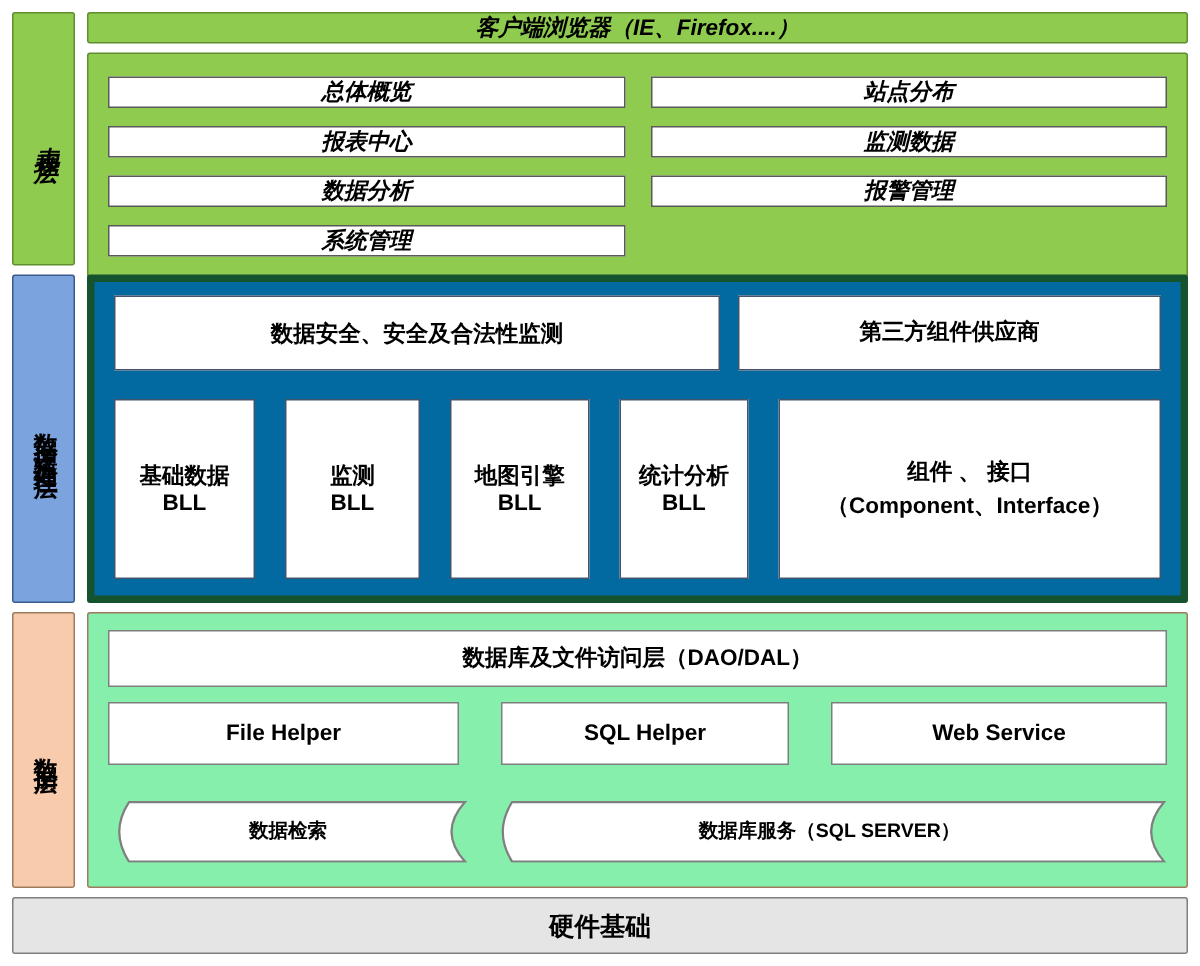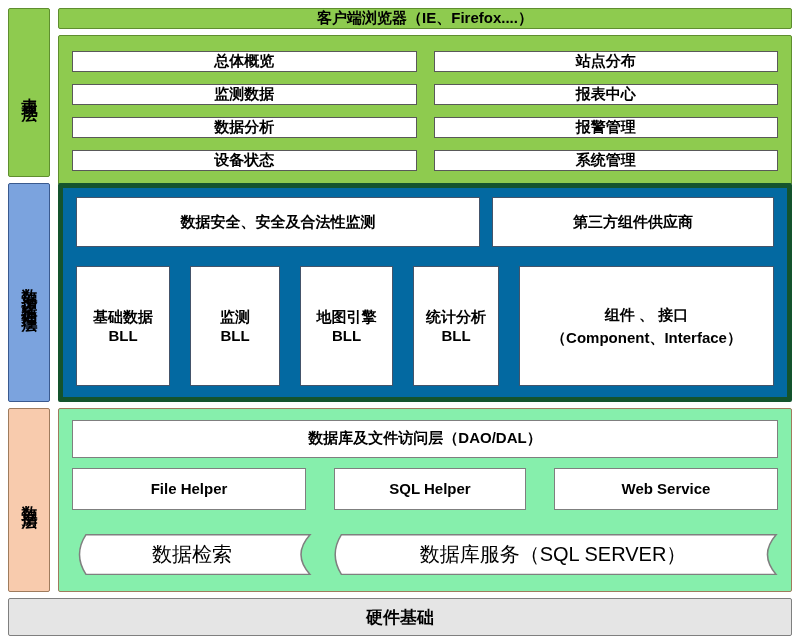--- a/index.html
+++ b/index.html
@@ -4,21 +4,21 @@
 <style>
   html,body { margin:0; padding:0; background:#ffffff; }
   .page {
     width:800px; height:644px; box-sizing:border-box;
     padding:8px; background:#ffffff;
     display:flex; flex-direction:column;
     font-family:"Liberation Sans", sans-serif;
     color:#1a1a1a;
   }
   .layer-row { display:flex; gap:8px; }
-  .row-presentation { height:169px; margin-bottom:6px; }
+  .row-presentation { height:169px; margin-bottom:6px;font-style:italic; }
   .row-logic { height:220px; margin-bottom:6px; }
   .row-data { height:185px; margin-bottom:6px; }
 
   .band {
     width:40px; flex:0 0 40px; border-radius:2px;
     display:flex; align-items:center; justify-content:center;
   }
   .band-green  { background:#8ecb4f; border:1px solid #5f8e2f; }
   .band-blue   { background:#7ba3de; border:1px solid #3a5a8f; }
   .band-orange { background:#f8cbad; border:1px solid #9f7b5d; }
@@ -63,21 +63,21 @@
 
   .orange-inner { height:100%; box-sizing:border-box; padding:11px 13px 16px 13px; display:flex; flex-direction:column; }
   .dao-box { height:38px; flex:0 0 38px; margin-bottom:10px; }
   .helper-row { height:42px; flex:0 0 42px; display:grid; grid-template-columns:234px 192px 1fr; column-gap:28px; margin-bottom:24px; }
   .store-row { flex:1; display:grid; grid-template-columns:240px 1fr; column-gap:16px; }
   .store { position:relative; }
   .store svg { position:absolute; inset:0; width:100%; height:100%; display:block; }
   .store-label {
     position:absolute; inset:0;
     display:flex; align-items:center; justify-content:center;
-    font-size:20px; font-weight:400; color:#000;
+    font-size:13px; font-weight:700; color:#000;
   }
 
   .hardware-bar {
     height:38px; flex:0 0 38px; box-sizing:border-box;
     background:#e5e5e5; border:1px solid #7f7f7f; border-radius:2px;
     display:flex; align-items:center; justify-content:center;
     font-size:17px; font-weight:700; color:#000;
   }
 </style>
 </head>
@@ -89,25 +89,24 @@
     <div class="band band-green">
       <span class="band-label">表现层</span>
     </div>
     <div class="main-col">
       <div class="panel panel-green browser-bar">
         <span>客户端浏览器（IE、Firefox....）</span>
       </div>
       <div class="panel panel-green green-grid">
         <div class="wbox wbox-green">总体概览</div>
         <div class="wbox wbox-green">站点分布</div>
+        <div class="wbox wbox-green">报表中心</div>
         <div class="wbox wbox-green">监测数据</div>
-        <div class="wbox wbox-green">报表中心</div>
         <div class="wbox wbox-green">数据分析</div>
         <div class="wbox wbox-green">报警管理</div>
-        <div class="wbox wbox-green">设备状态</div>
         <div class="wbox wbox-green">系统管理</div>
       </div>
     </div>
   </div>
 
   <div class="layer-row row-logic">
     <div class="band band-blue">
       <span class="band-label">数据逻辑处理层</span>
     </div>
     <div class="main-col">

